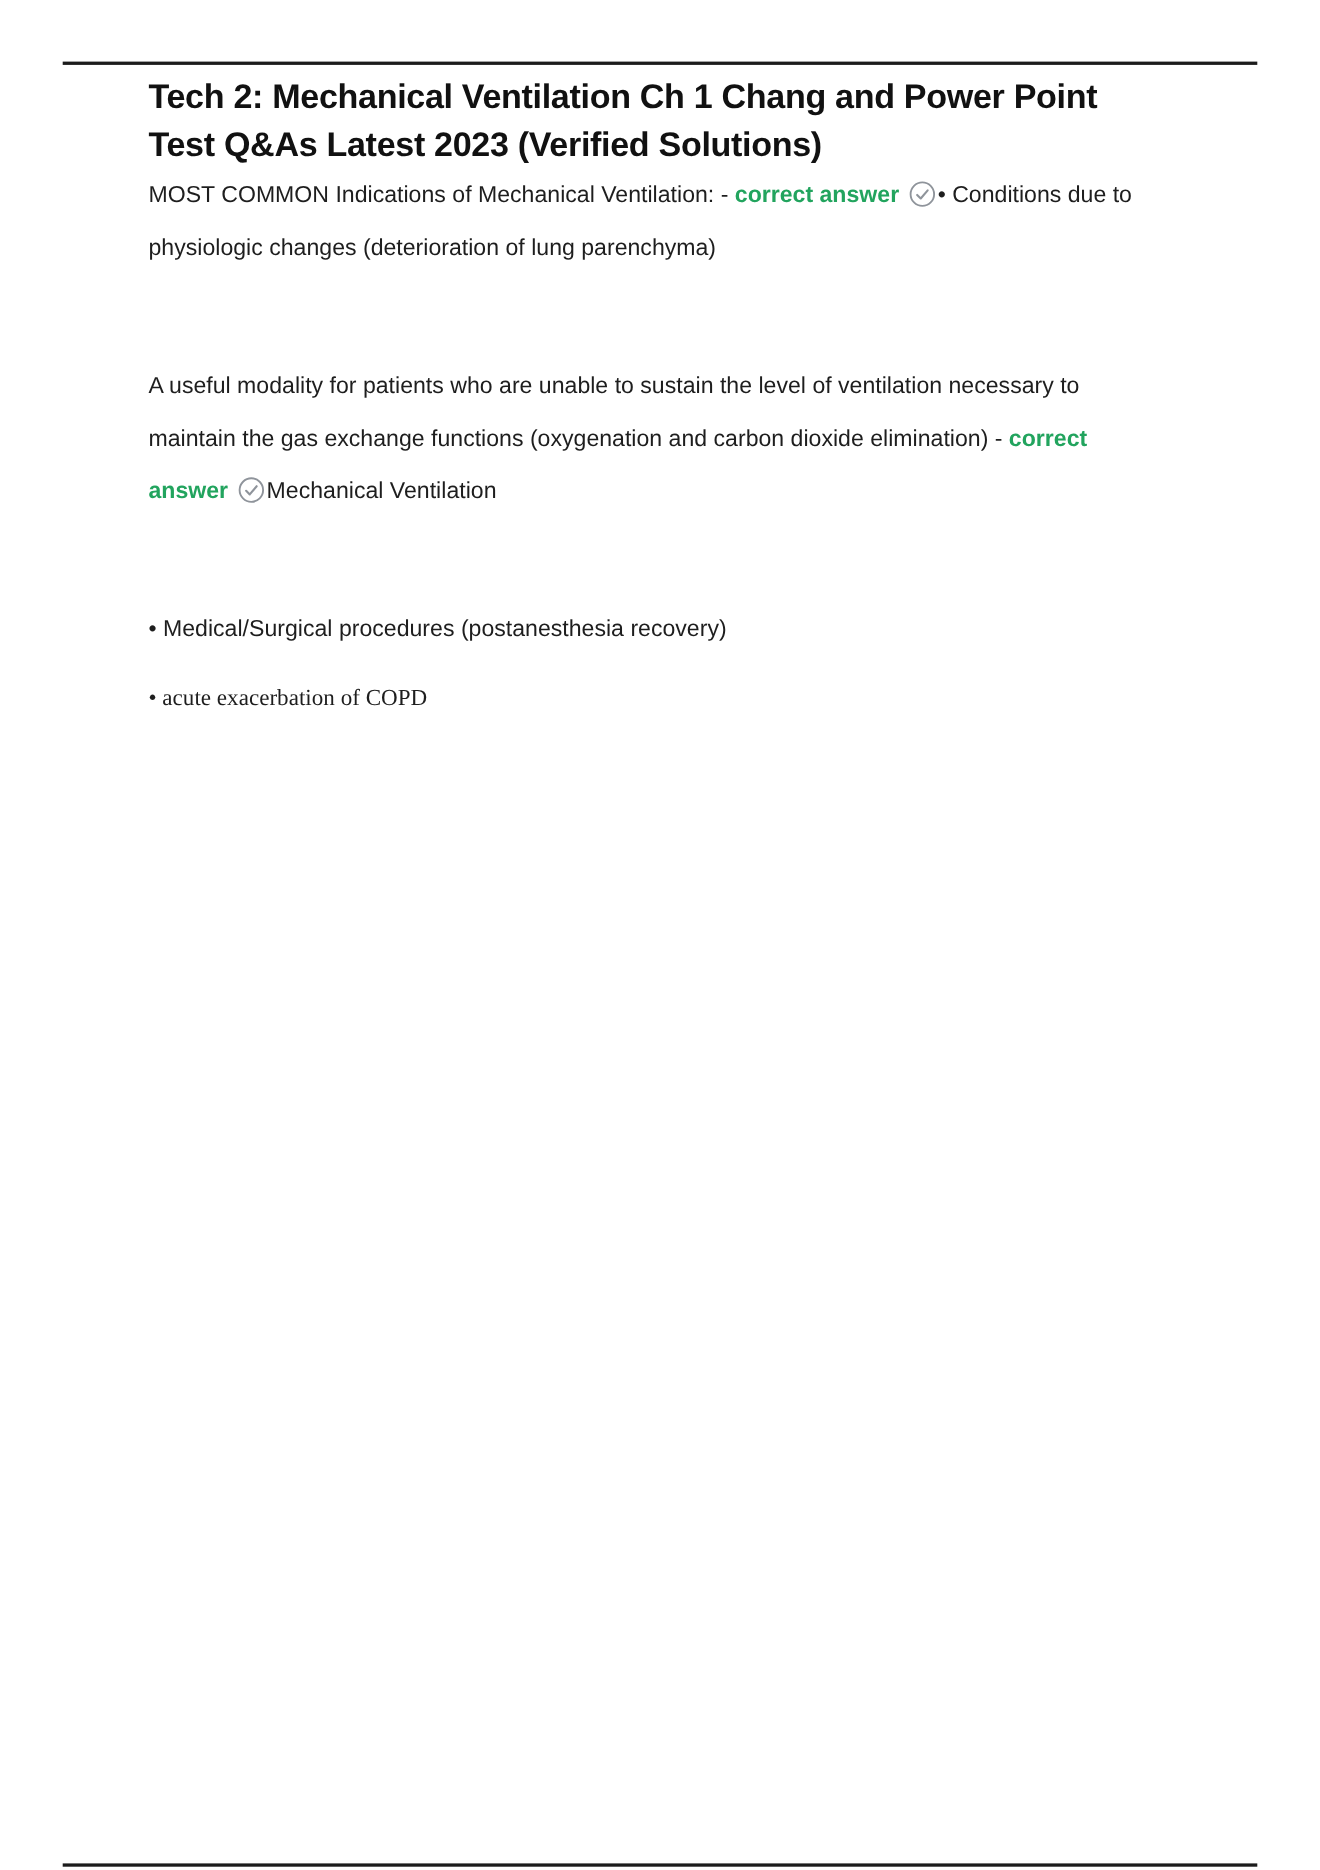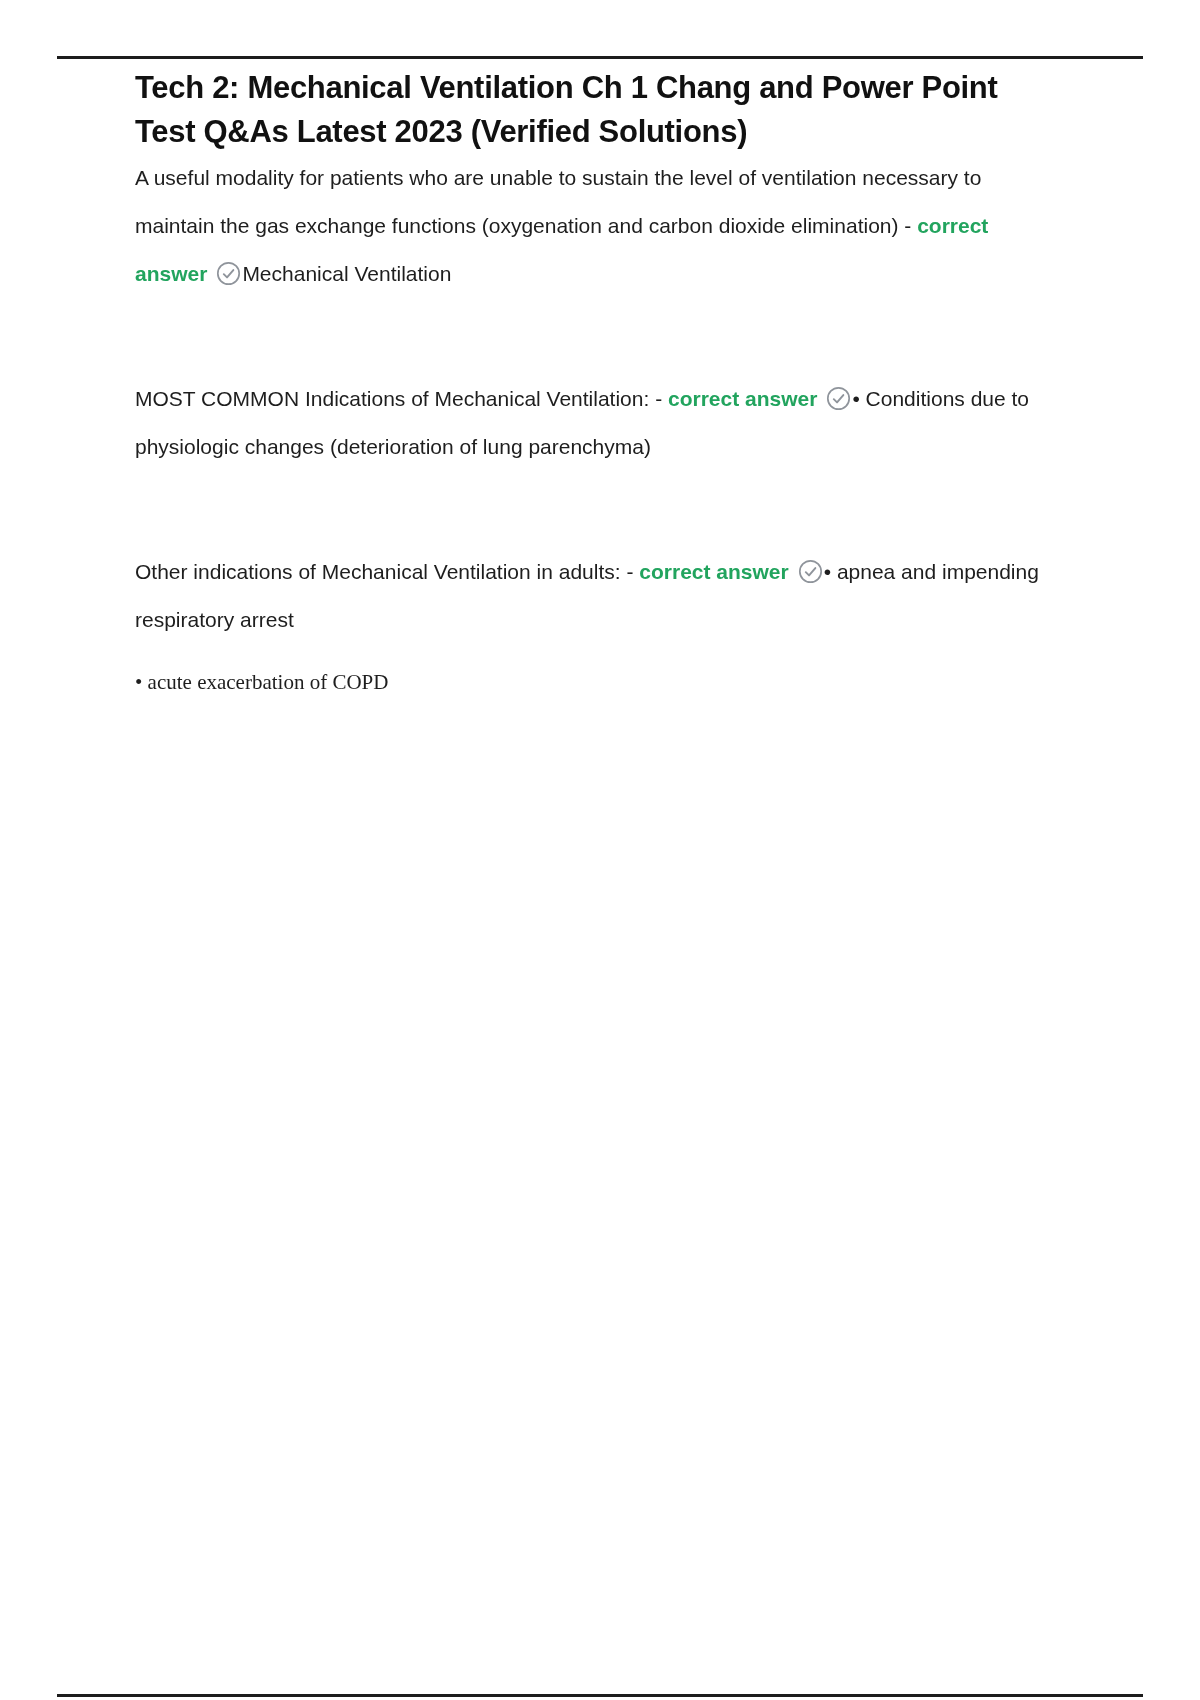--- a/index.html
+++ b/index.html
@@ -67,30 +67,27 @@
 </style>
 </head>
 <body>
 
 <div class="page">
   <div class="rule top"></div>
 
   <div class="content">
     <h1 class="doc-title">Tech 2: Mechanical Ventilation Ch 1 Chang and Power Point Test Q&amp;As Latest 2023 (Verified Solutions)</h1>
     <div>
+        <p class="block"><span>MOST COMMON Indications of Mechanical Ventilation: - </span><span class="answer-label">correct answer</span><span class="check-icon"><svg viewBox="0 0 24 24" fill="none" aria-hidden="true">
+              <circle cx="12" cy="12" r="9.5" stroke="currentColor" stroke-width="1.5"></circle>
+              <path d="M7.8 12.6l2.9 2.9 5.6-6.6" stroke="currentColor" stroke-width="1.7" stroke-linecap="round" stroke-linejoin="round"></path>
+            </svg></span><span>• Conditions due to physiologic changes (deterioration of lung parenchyma)</span></p>
         <p class="block"><span>A useful modality for patients who are unable to sustain the level of ventilation necessary to maintain the gas exchange functions (oxygenation and carbon dioxide elimination) - </span><span class="answer-label">correct answer</span><span class="check-icon"><svg viewBox="0 0 24 24" fill="none" aria-hidden="true">
               <circle cx="12" cy="12" r="9.5" stroke="currentColor" stroke-width="1.5"></circle>
               <path d="M7.8 12.6l2.9 2.9 5.6-6.6" stroke="currentColor" stroke-width="1.7" stroke-linecap="round" stroke-linejoin="round"></path>
             </svg></span><span>Mechanical Ventilation</span></p>
-        <p class="block"><span>MOST COMMON Indications of Mechanical Ventilation: - </span><span class="answer-label">correct answer</span><span class="check-icon"><svg viewBox="0 0 24 24" fill="none" aria-hidden="true">
-              <circle cx="12" cy="12" r="9.5" stroke="currentColor" stroke-width="1.5"></circle>
-              <path d="M7.8 12.6l2.9 2.9 5.6-6.6" stroke="currentColor" stroke-width="1.7" stroke-linecap="round" stroke-linejoin="round"></path>
-            </svg></span><span>• Conditions due to physiologic changes (deterioration of lung parenchyma)</span></p>
-        <p class="block"><span>Other indications of Mechanical Ventilation in adults: - </span><span class="answer-label">correct answer</span><span class="check-icon"><svg viewBox="0 0 24 24" fill="none" aria-hidden="true">
-              <circle cx="12" cy="12" r="9.5" stroke="currentColor" stroke-width="1.5"></circle>
-              <path d="M7.8 12.6l2.9 2.9 5.6-6.6" stroke="currentColor" stroke-width="1.7" stroke-linecap="round" stroke-linejoin="round"></path>
-            </svg></span><span>• apnea and impending respiratory arrest</span></p>
+        <p class="block"><span>• Medical/Surgical procedures (postanesthesia recovery)</span></p>
         <p class="block attached"><span>• acute exacerbation of COPD</span></p>
       </div>
   </div>
 
   <div class="rule bottom"></div>
 </div>
 
 </body></html>

